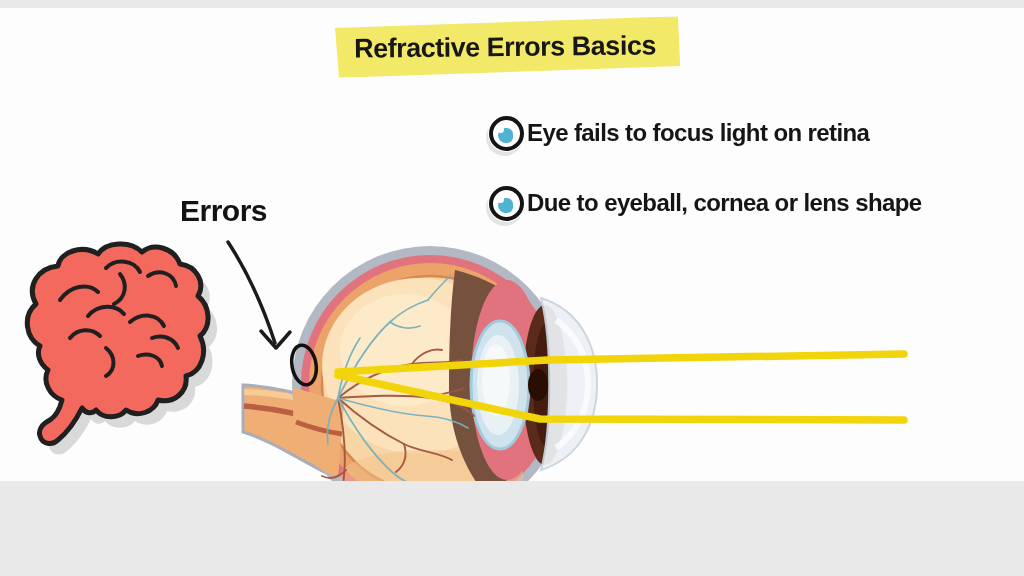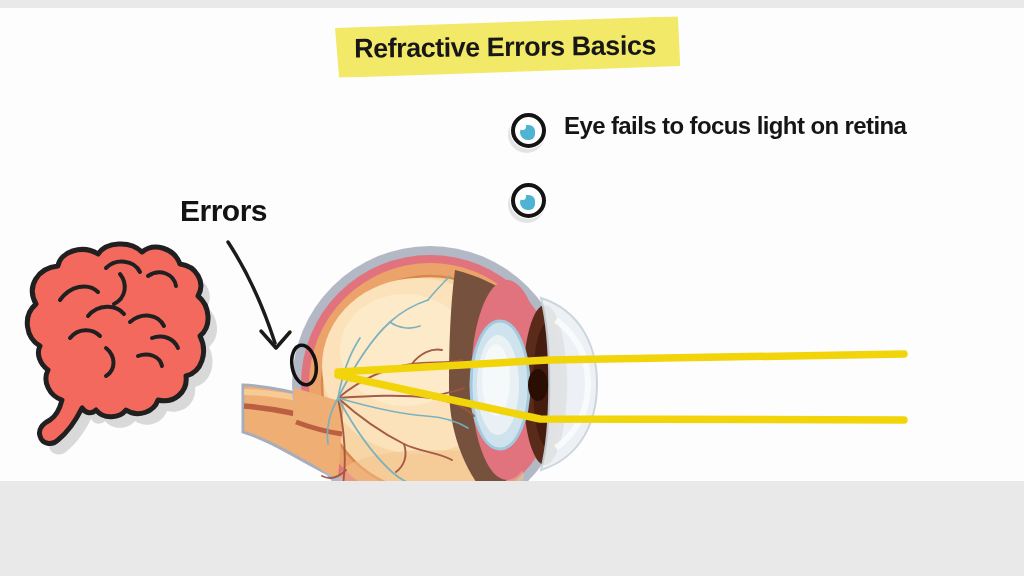--- a/index.html
+++ b/index.html
@@ -14,22 +14,22 @@
     background:var(--highlight_yellow,#f2e968);
     clip-path:polygon(1.5% 14%,99.5% 0%,100% 86%,2.5% 100%);
     transform:rotate(-0.6deg);
     display:flex;align-items:center;justify-content:center;
   }
   .title-text{
     font-size:27px;font-weight:700;color:var(--text_dark,#171717);
     letter-spacing:-0.5px;white-space:nowrap;
   }
   .bullet-row{
-    position:absolute;left:510px;height:42px;
-    display:flex;align-items:flex-start;gap:17px;
+    position:absolute;left:488px;height:42px;
+    display:flex;align-items:center;gap:2px;
   }
   .bullet-row.b1{top:104px;}
   .bullet-row.b2{top:174px;}
   .eye-badge{
     position:relative;width:37px;height:37px;background:#fff;border-radius:50%;
     box-shadow:-2px 4px 0 rgba(0,0,0,0.10);flex:0 0 auto;
   }
   .eye-ring{
     position:absolute;inset:1px;border:4.5px solid #141414;border-radius:50%;
     background:#fff;
@@ -178,17 +178,18 @@
     <span class="bullet-text">Eye fails to focus light on retina</span>
   </div>
 
   <div class="bullet-row b2">
     <span class="eye-badge">
       <span class="eye-ring">
         <span class="eye-blob"></span>
         <span class="eye-glint"></span>
       </span>
     </span>
+    <span class="bullet-text">Due to eyeball, cornea or lens shape</span>
   </div>
 
   <div class="retina-label">Errors</div>
 
 </div>
 
 </body></html>

